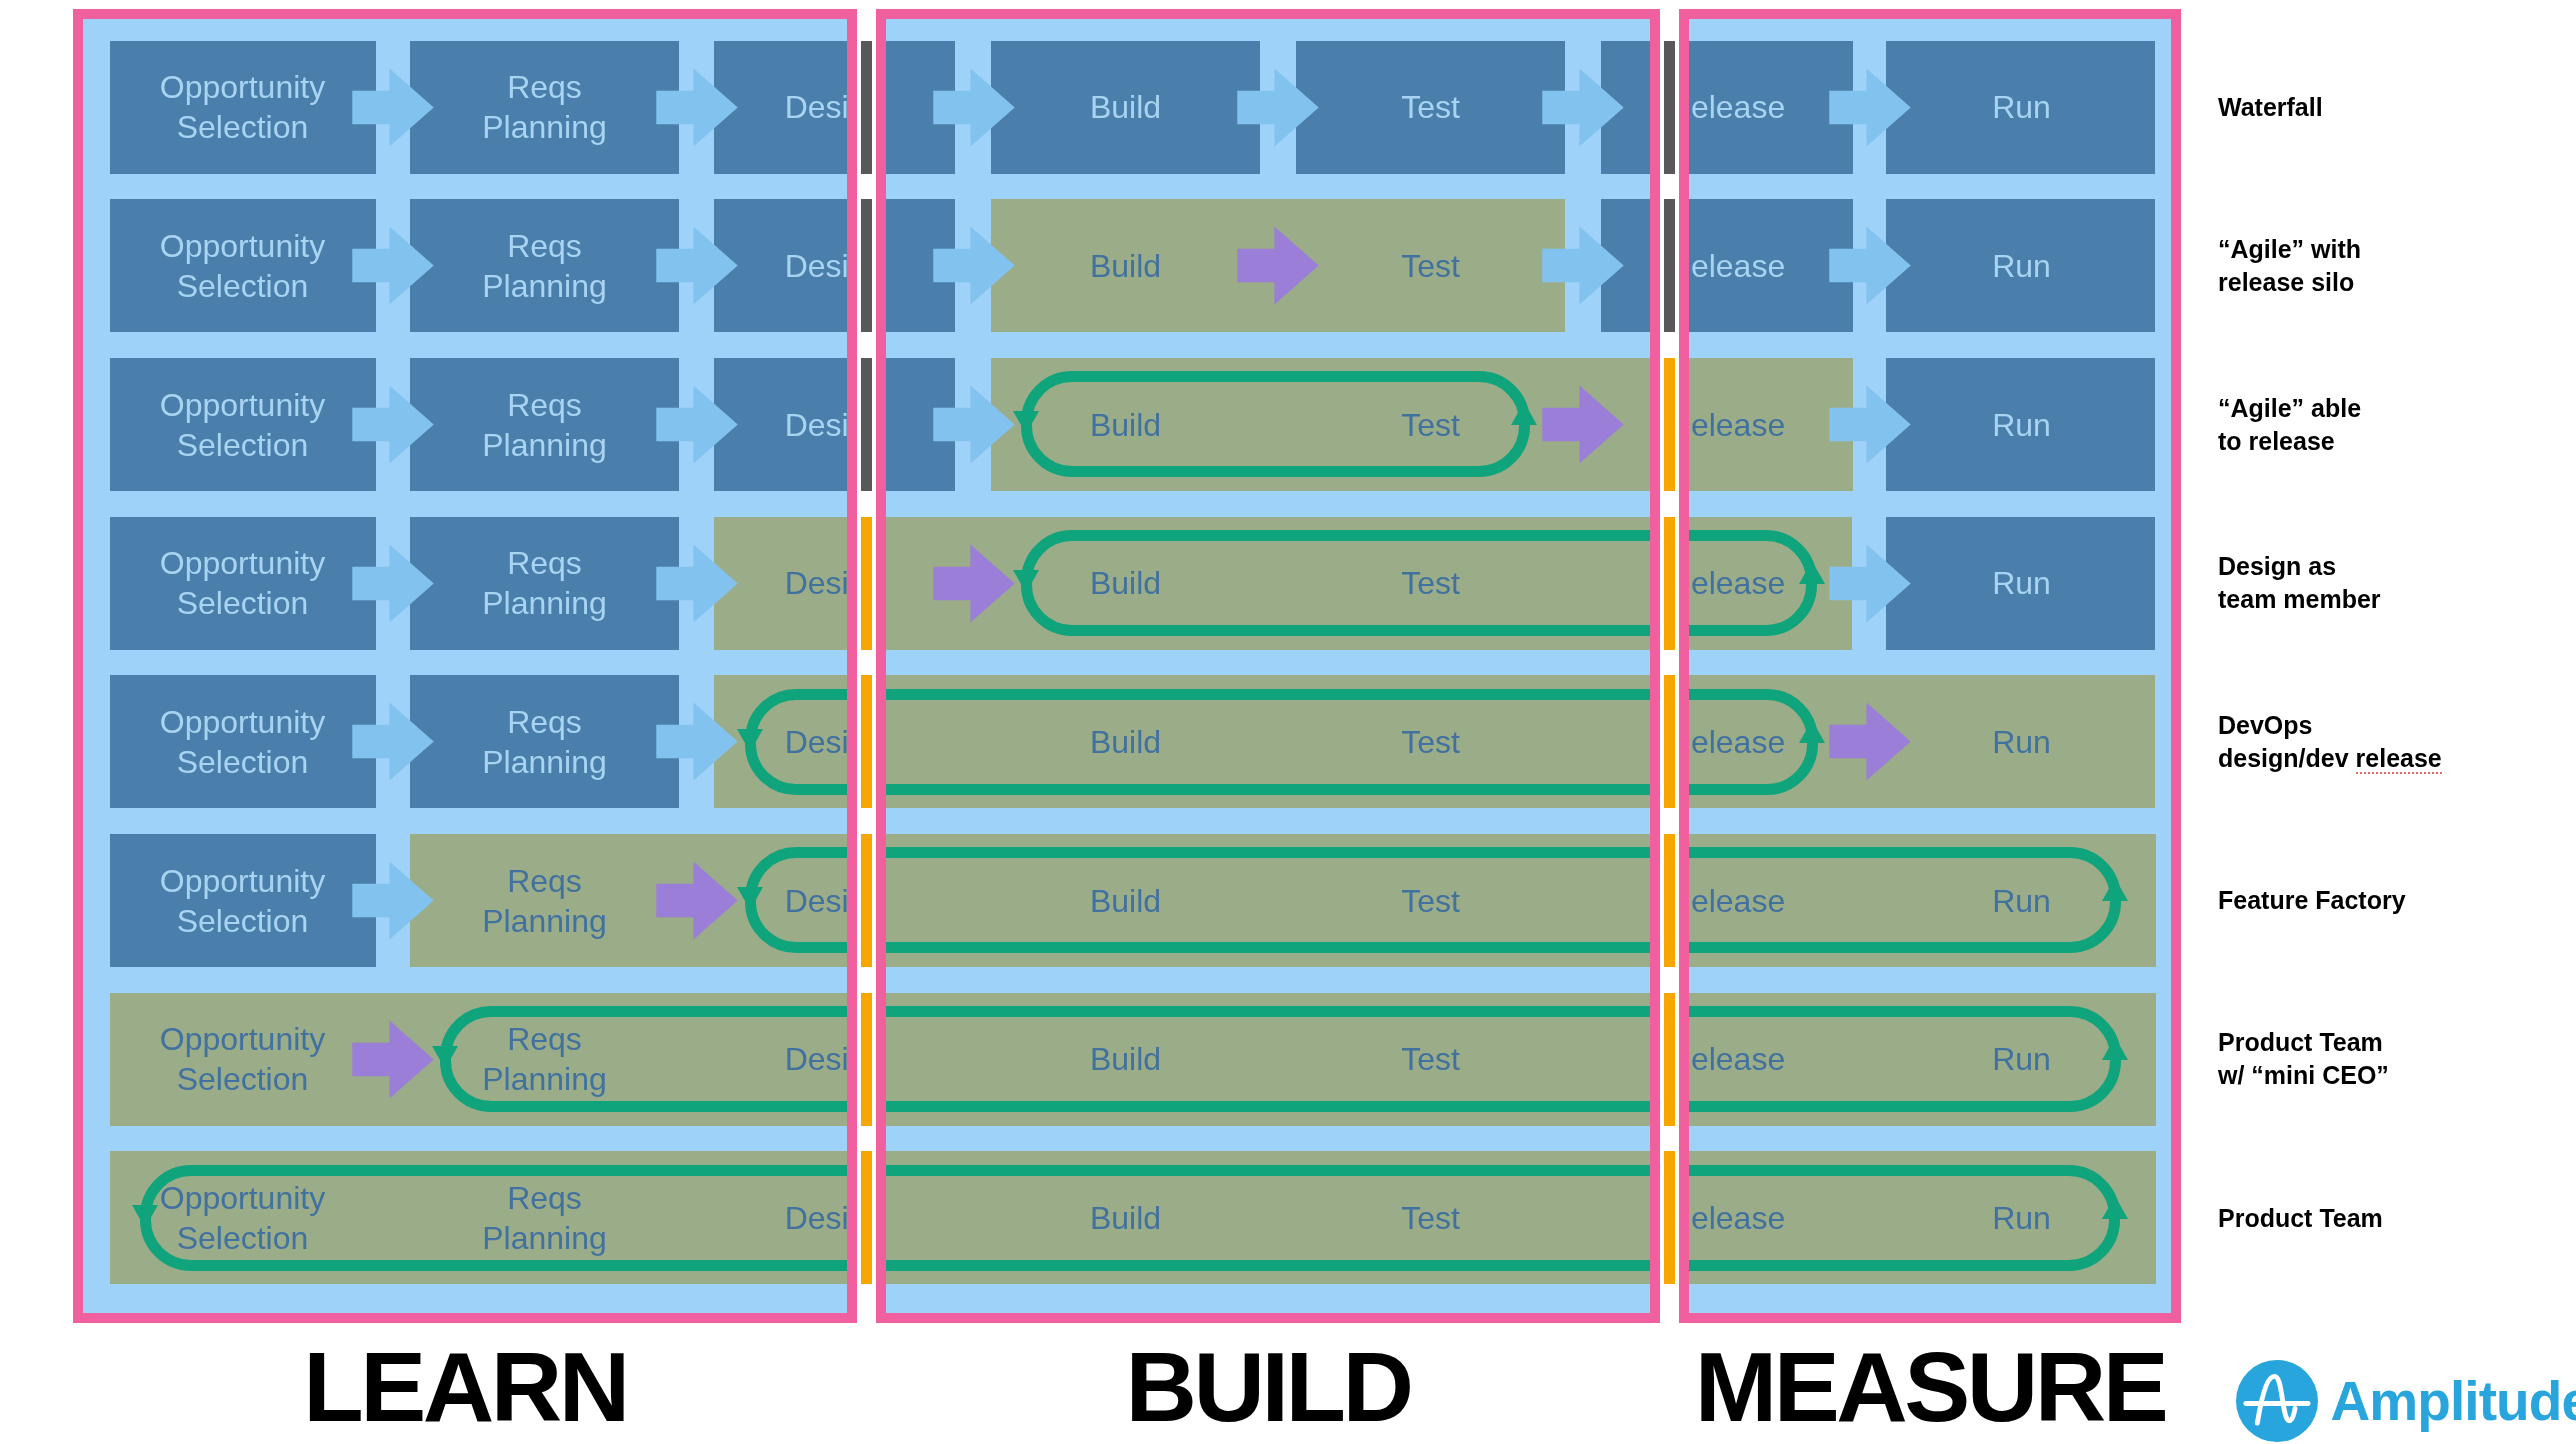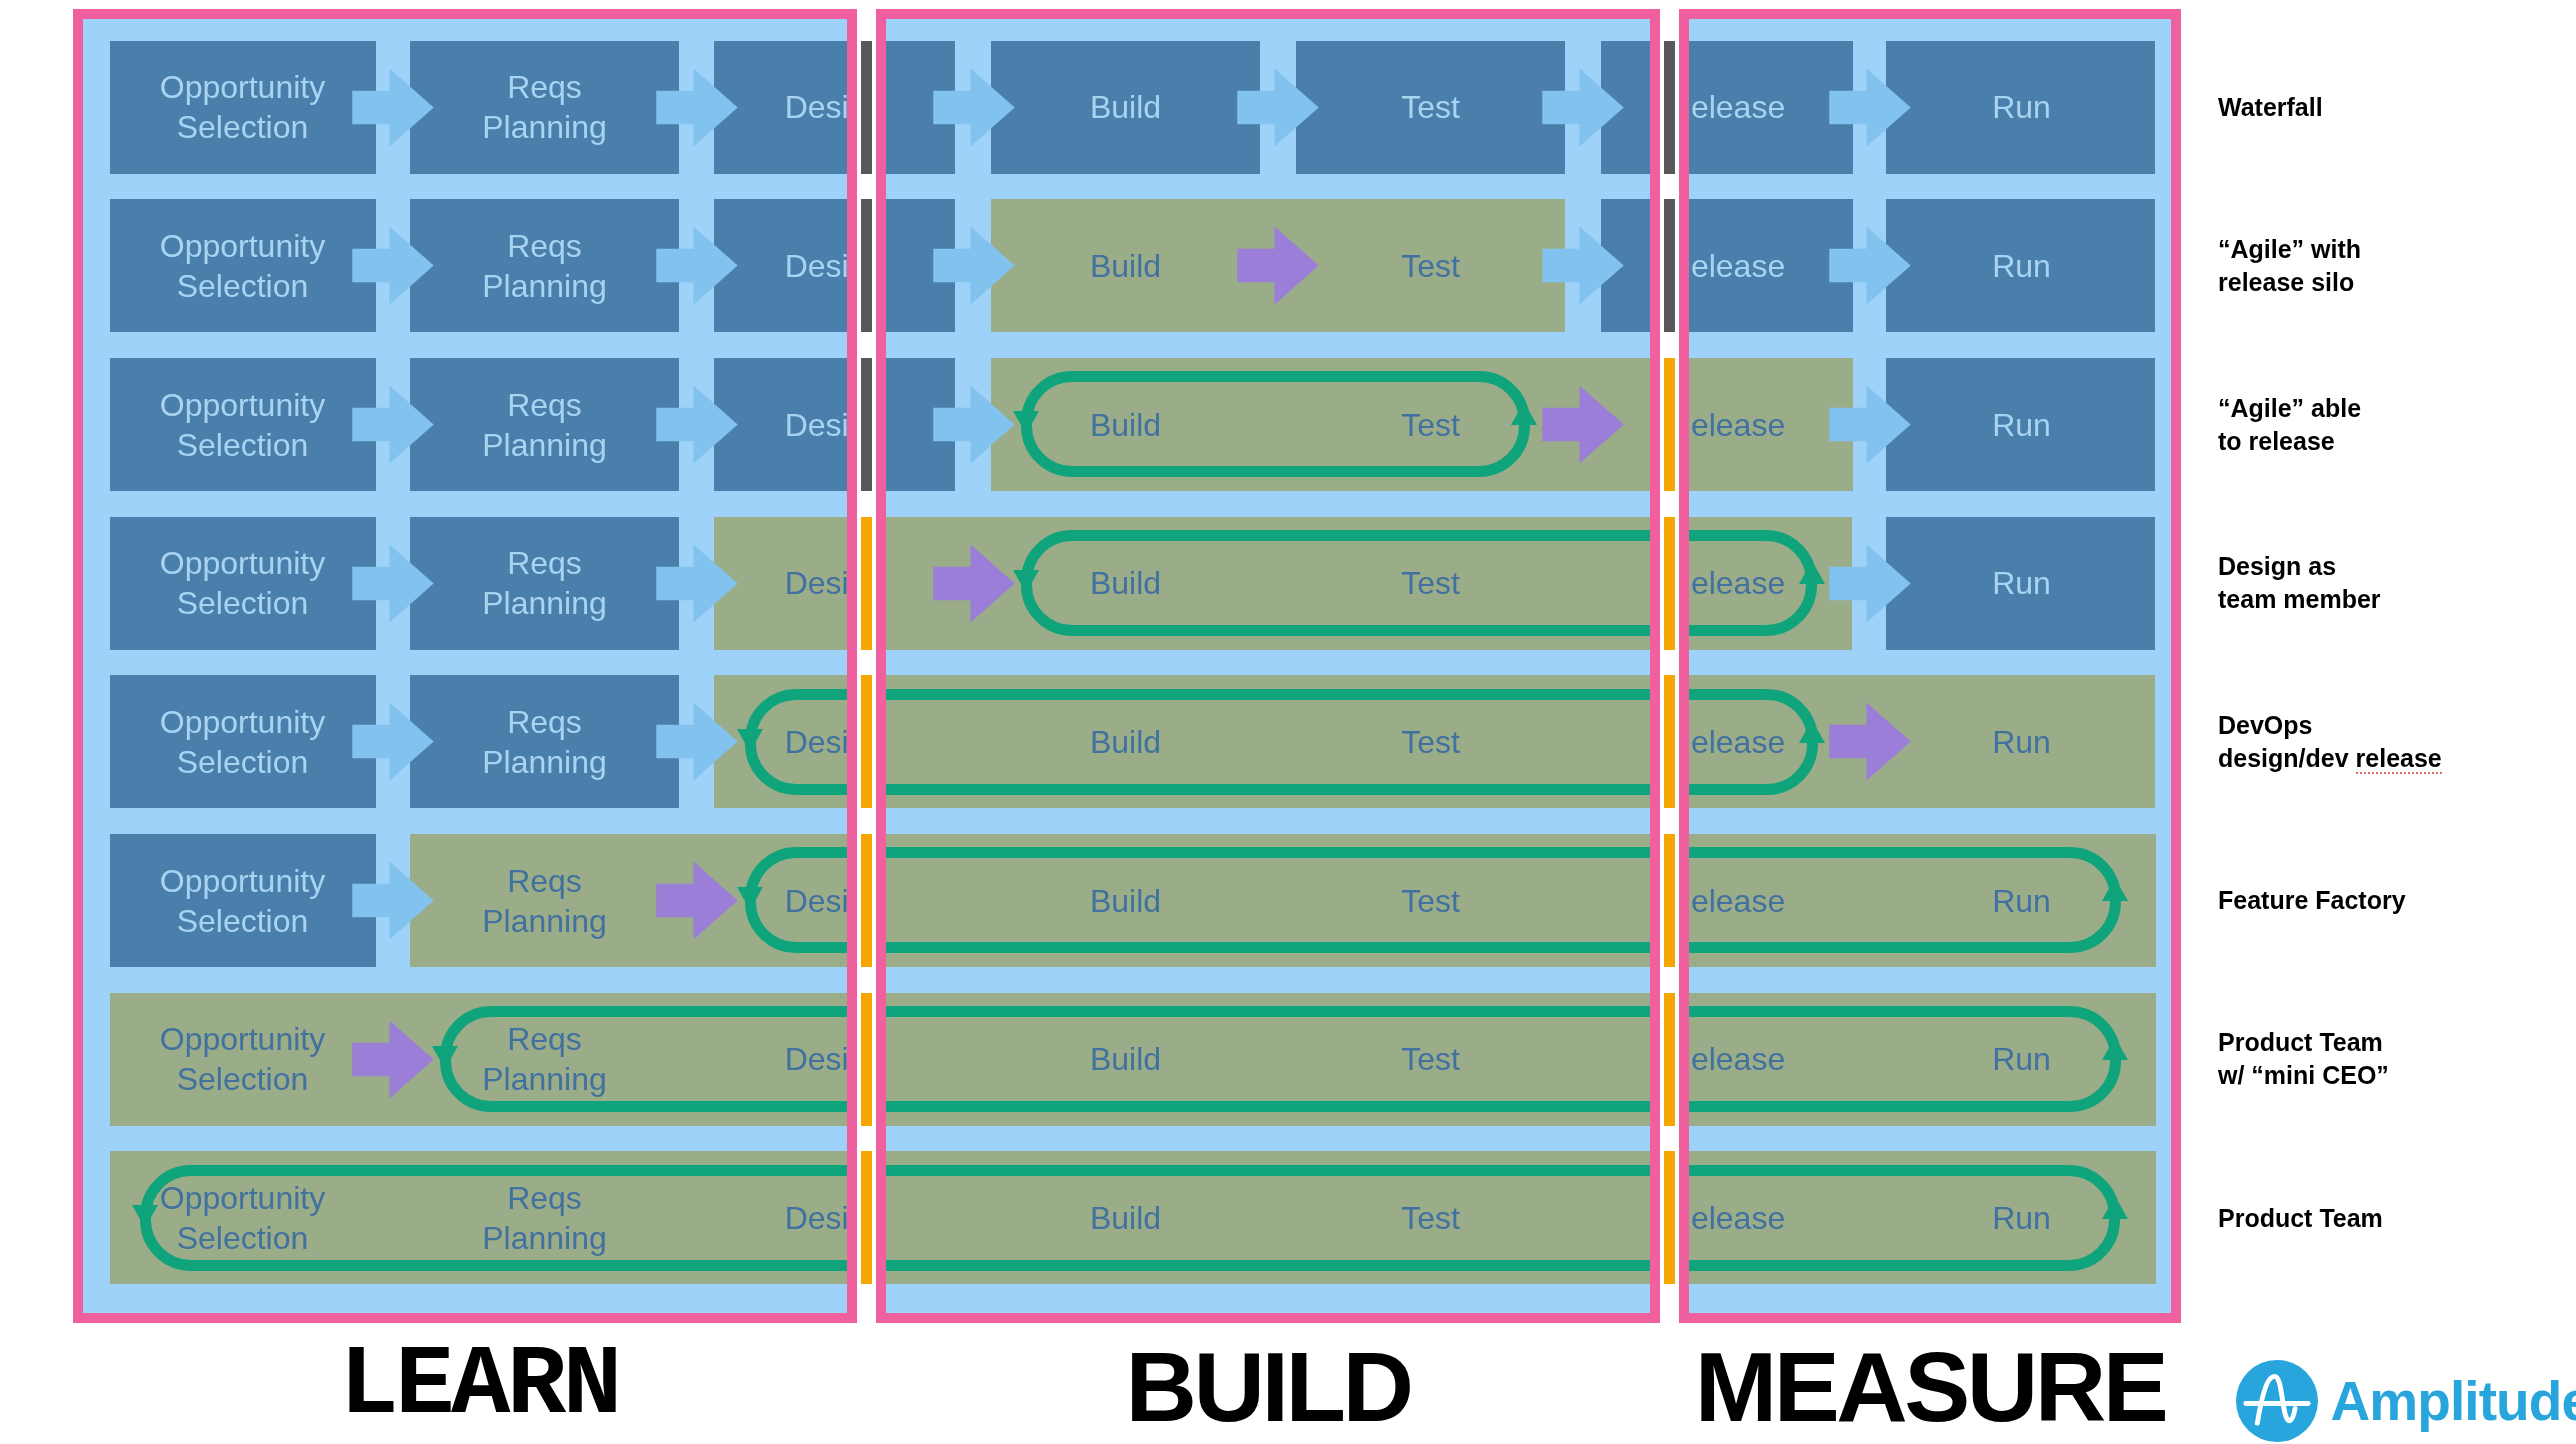--- a/index.html
+++ b/index.html
@@ -18,21 +18,21 @@
   .sep-col{z-index:5;background:#ffffff;}
   .sep-seg{z-index:6;}
   .frame-border{z-index:7;background:transparent;}
   .row-label{z-index:8;font-size:25px;line-height:33px;font-weight:bold;color:#000;
              white-space:pre-line;width:381px;text-align:left;}
   .squiggle{border-bottom:2.7px dotted #e06a6a;}
 
   .section-label{position:absolute;top:1330px;font-size:99px;font-weight:bold;
                  letter-spacing:-3.5px;text-align:center;color:#000;z-index:9;
                  font-family:"Liberation Sans", sans-serif;}
-  #sec-learn{left:87px;width:784px;font-family:Liberation Mono, monospace;}
+  #sec-learn{left:73px;width:784px;}
   #sec-build{left:876px;width:784px;}
   #sec-measure{left:1679px;width:502px;}
 
   .logo{position:absolute;left:2236px;top:1360px;display:flex;align-items:center;
         gap:12.4px;z-index:9;}
   .logo-text{font-size:55px;font-weight:bold;letter-spacing:-0.9px;}
 </style>
 </head>
 <body>
 

